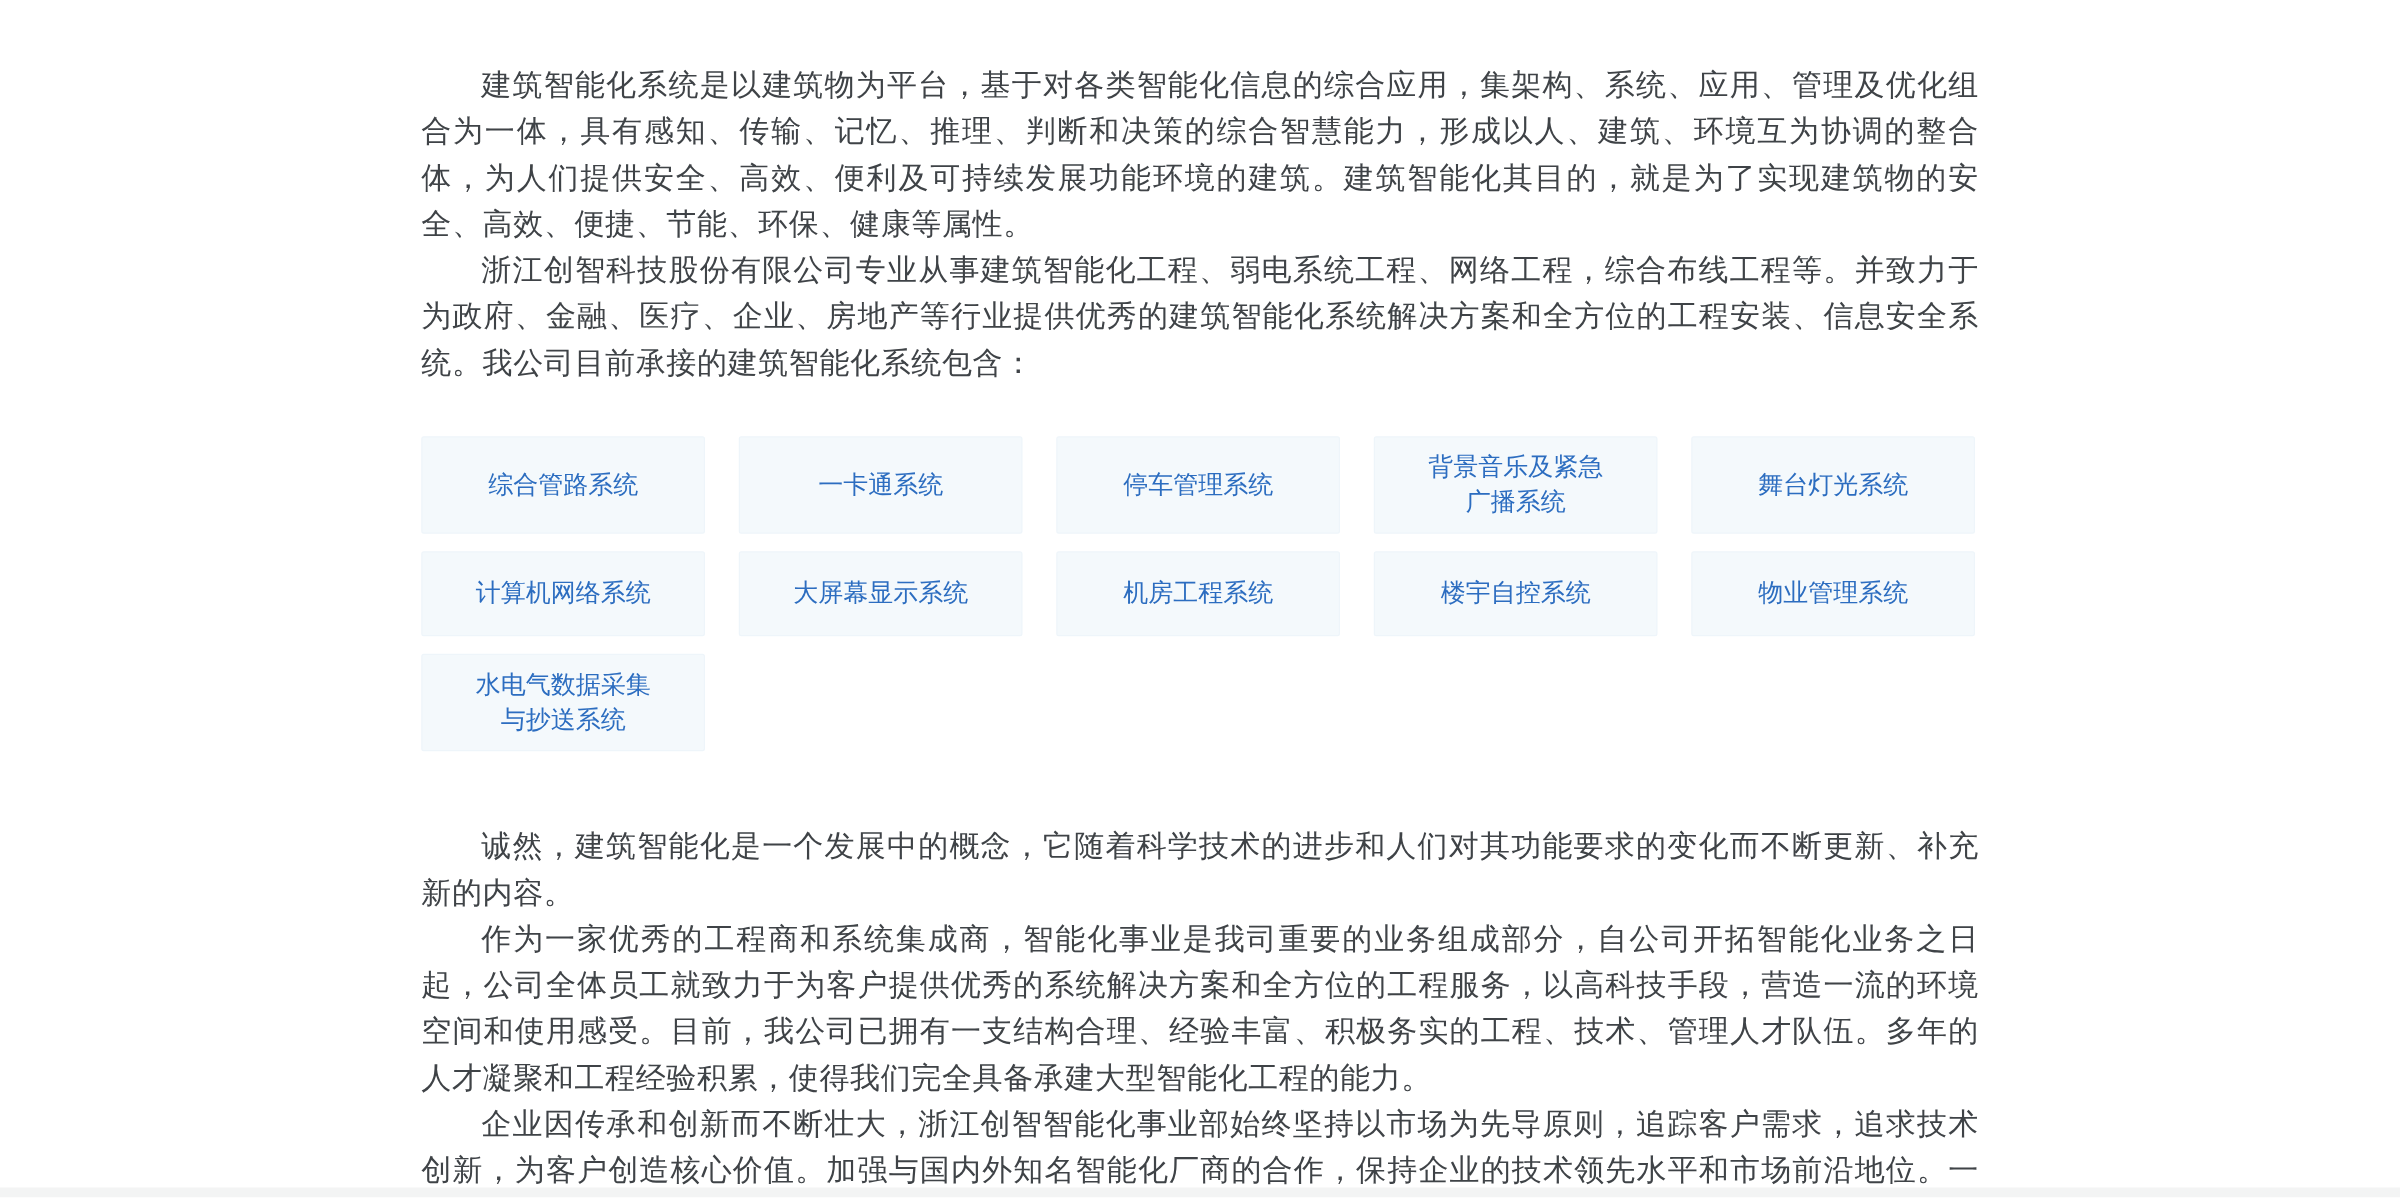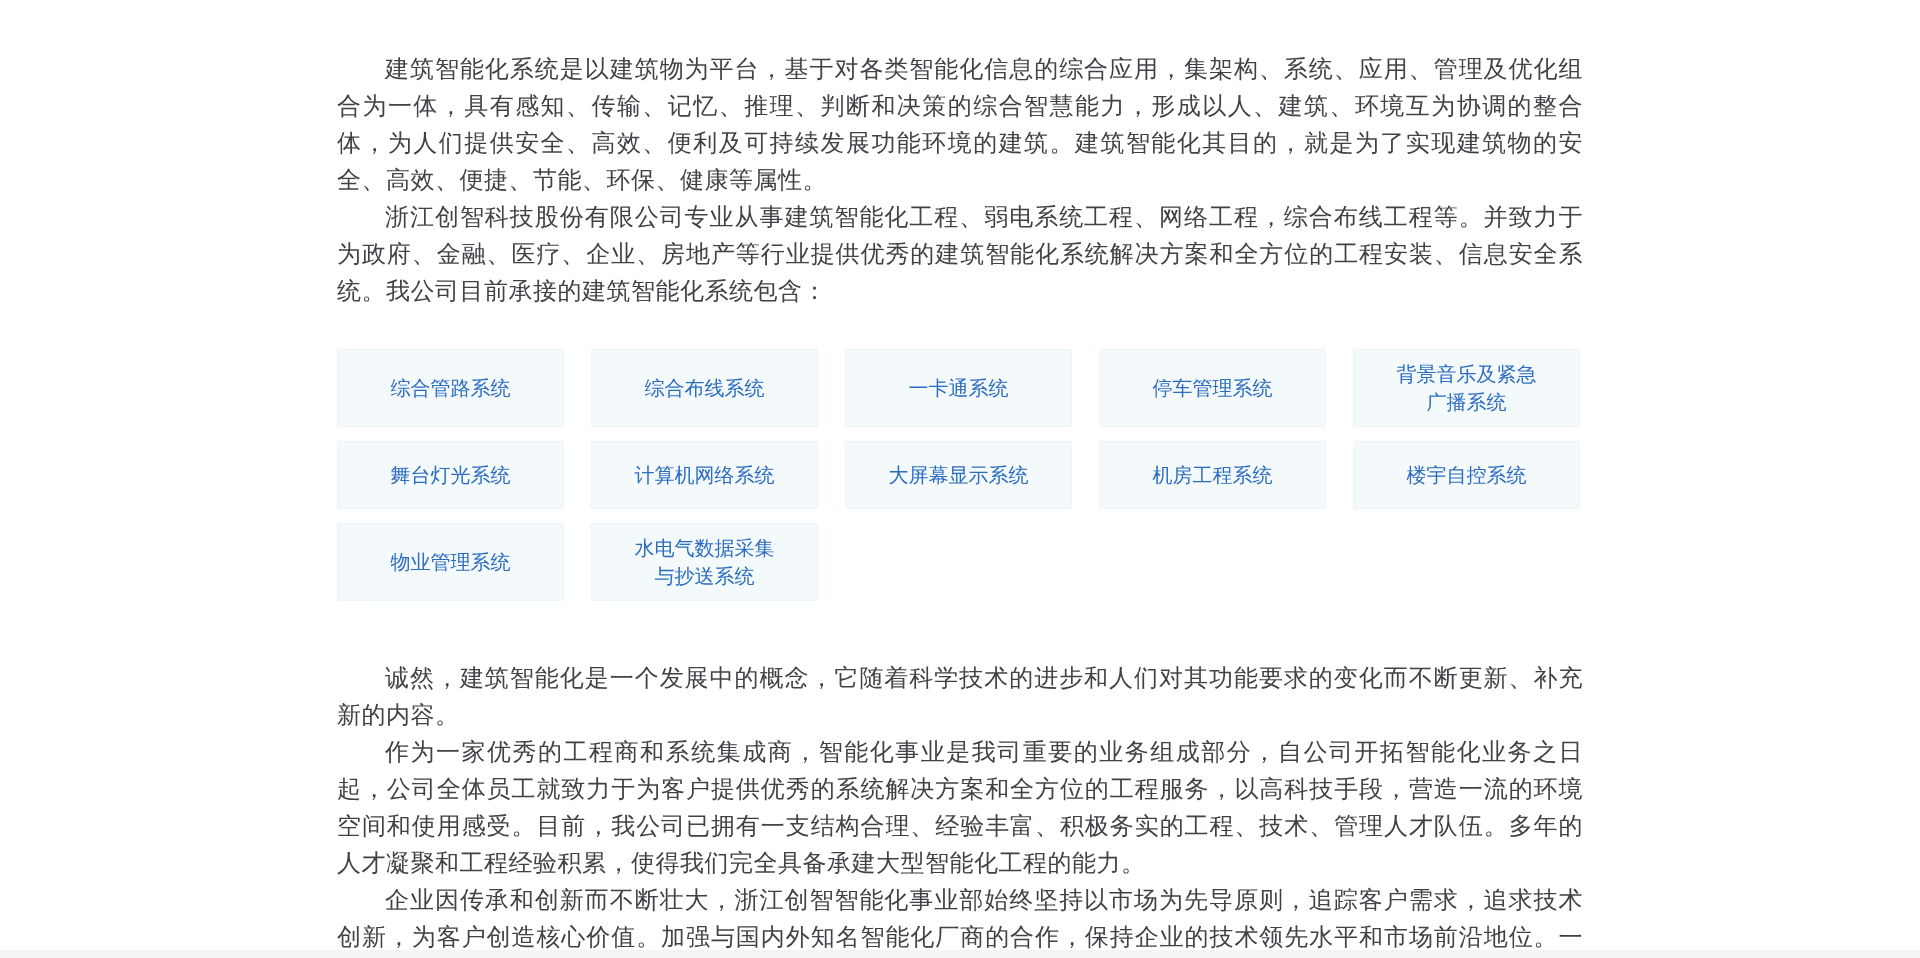--- a/index.html
+++ b/index.html
@@ -68,21 +68,20 @@
 <body>
 
 <div class="content">
 
   <p class="body-text">建筑智能化系统是以建筑物为平台，基于对各类智能化信息的综合应用，集架构、系统、应用、管理及优化组合为一体，具有感知、传输、记忆、推理、判断和决策的综合智慧能力，形成以人、建筑、环境互为协调的整合体，为人们提供安全、高效、便利及可持续发展功能环境的建筑。建筑智能化其目的，就是为了实现建筑物的安全、高效、便捷、节能、环保、健康等属性。</p>
 
   <p class="body-text">浙江创智科技股份有限公司专业从事建筑智能化工程、弱电系统工程、网络工程，综合布线工程等。并致力于为政府、金融、医疗、企业、房地产等行业提供优秀的建筑智能化系统解决方案和全方位的工程安装、信息安全系统。我公司目前承接的建筑智能化系统包含：</p>
 
   <div class="systems-grid">
       <div class="card">综合管路系统</div>
-      <div class="card">综合布线系统</div>
       <div class="card">一卡通系统</div>
       <div class="card">停车管理系统</div>
       <div class="card">背景音乐及紧急
 广播系统</div>
       <div class="card">舞台灯光系统</div>
       <div class="card">计算机网络系统</div>
       <div class="card">大屏幕显示系统</div>
       <div class="card">机房工程系统</div>
       <div class="card">楼宇自控系统</div>
       <div class="card">物业管理系统</div>

